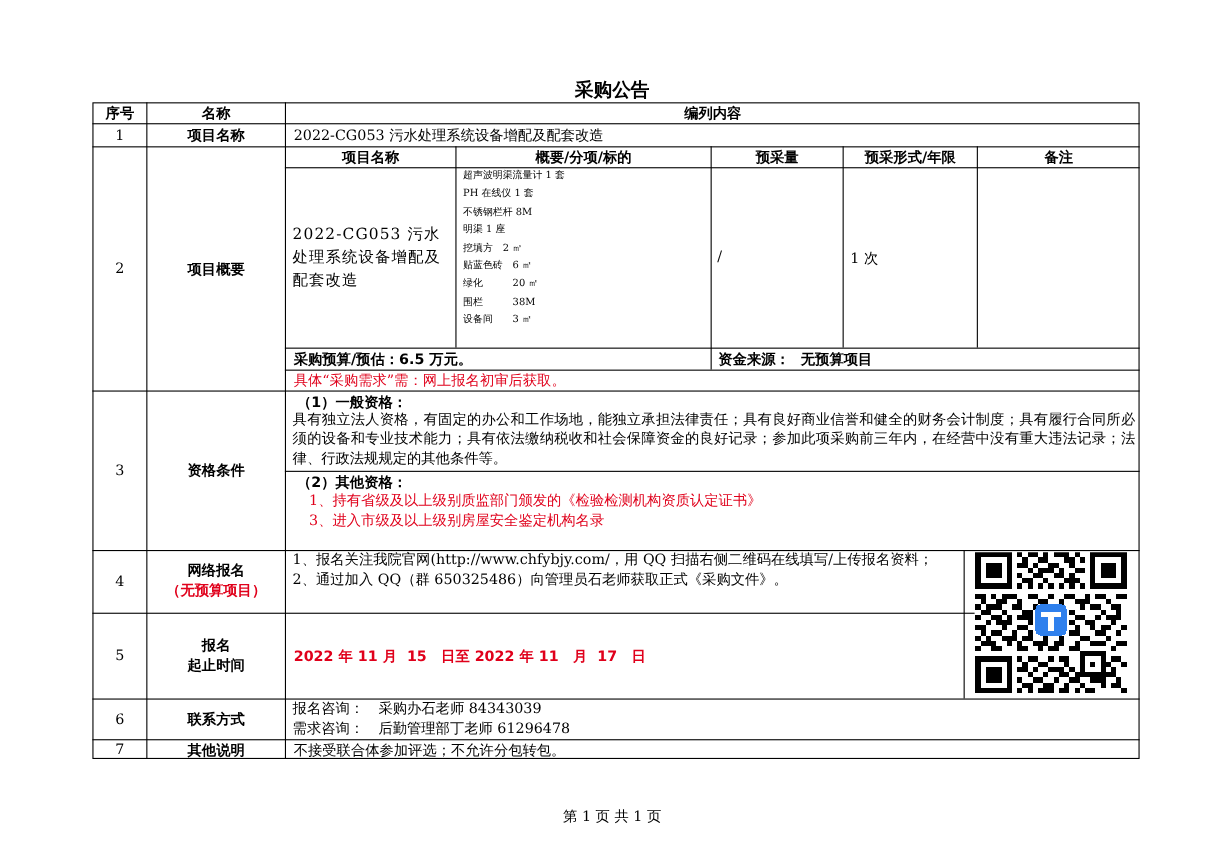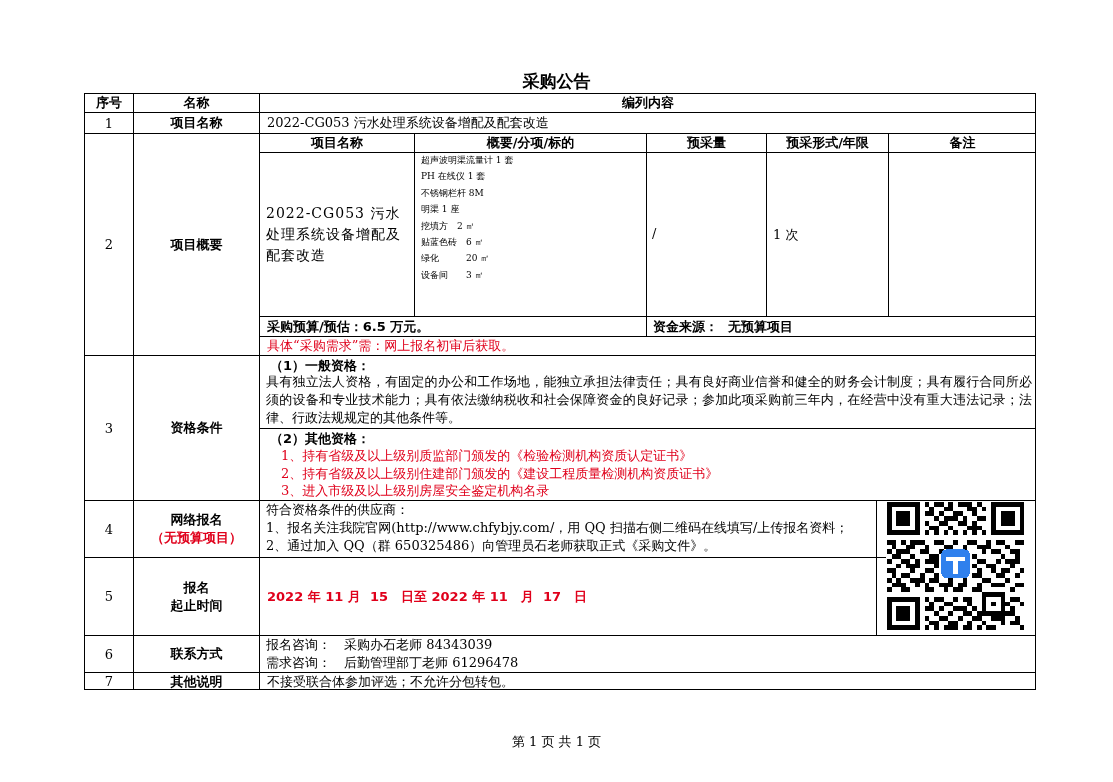--- a/index.html
+++ b/index.html
@@ -67,20 +67,21 @@
   <div class="abs" style="left:266px;top:153px;width:144px;height:163px;display:flex;align-items:center;font-size:14px;line-height:21px;letter-spacing:1px">2022-CG053 污水处理系统设备增配及配套改造</div>
 
   <div class="abs t9" style="left:421px;top:152px;width:222px">
     <div>超声波明渠流量计 1 套</div>
     <div>PH 在线仪 1 套</div>
     <div>不锈钢栏杆 8M</div>
     <div>明渠 1 座</div>
     <div>挖填方　2 ㎥</div>
     <div>贴蓝色砖　6 ㎡</div>
     <div>绿化　　　20 ㎡</div>
+    <div>围栏　　　38M</div>
     <div>设备间　　3 ㎡</div>
   </div>
 
   <div class="abs t13" style="left:652px;top:226px">/</div>
   <div class="abs t13" style="left:773px;top:226px">1 次</div>
   <div class="abs t13" style="left:893px;top:226px"></div>
 
   <div class="lcell bold t13" style="left:260px;top:317px;width:386px;height:19px">采购预算/预估：6.5 万元。</div>
   <div class="abs bold t13" style="left:653px;top:317px;height:19px;display:flex;align-items:center">
     <span>资金来源：</span>
@@ -88,31 +89,29 @@
   </div>
   <div class="lcell t13 red" style="left:260px;top:337px;width:776px;height:18px">具体“采购需求”需：网上报名初审后获取。</div>
 
   <div class="cell t13" style="left:84px;top:356px;width:50px;height:144px">3</div>
   <div class="cell bold t13" style="left:134px;top:356px;width:125px;height:144px">资格条件</div>
   <div class="abs bold t13" style="left:270px;top:357px">（1）一般资格：</div>
   <div class="abs t13" style="left:266px;top:373px;width:766px;line-height:18px;text-align:justify">具有独立法人资格，有固定的办公和工作场地，能独立承担法律责任；具有良好商业信誉和健全的财务会计制度；具有履行合同所必须的设备和专业技术能力；具有依法缴纳税收和社会保障资金的良好记录；参加此项采购前三年内，在经营中没有重大违法记录；法律、行政法规规定的其他条件等。</div>
   <div class="abs bold t13" style="left:270px;top:430px">（2）其他资格：</div>
   <div class="abs t13 red" style="left:281px;top:447px;line-height:17.5px">
     <div>1、持有省级及以上级别质监部门颁发的《检验检测机构资质认定证书》</div>
-    <div>2、持有省级及以上级别住建部门颁发的《建设工程质量检测机构资质证书》</div>
     <div>3、进入市级及以上级别房屋安全鉴定机构名录</div>
   </div>
 
   <div class="cell t13" style="left:84px;top:501px;width:50px;height:56px">4</div>
   <div class="cell bold t13" style="left:134px;top:501px;width:125px;height:56px;flex-direction:column;line-height:18px">
     <span>网络报名</span>
     <span class="red">（无预算项目）</span>
   </div>
   <div class="abs t13" style="left:266px;top:501px;line-height:18px">
-    <div>符合资格条件的供应商：</div>
     <div>1、报名关注我院官网(http://www.chfybjy.com/，用 QQ 扫描右侧二维码在线填写/上传报名资料；</div>
     <div>2、通过加入 QQ（群 650325486）向管理员石老师获取正式《采购文件》。</div>
   </div>
 
   <svg class="qr" viewBox="0 0 29 27" shape-rendering="crispEdges">
     <rect x="0" y="0" width="29" height="27" fill="#fff"></rect>
     <g fill="#000">
       <rect x="0" y="0" width="7" height="7"></rect>
         <rect x="1" y="1" width="5" height="5" fill="#fff"></rect>
         <rect x="2" y="2" width="3" height="3"></rect>

